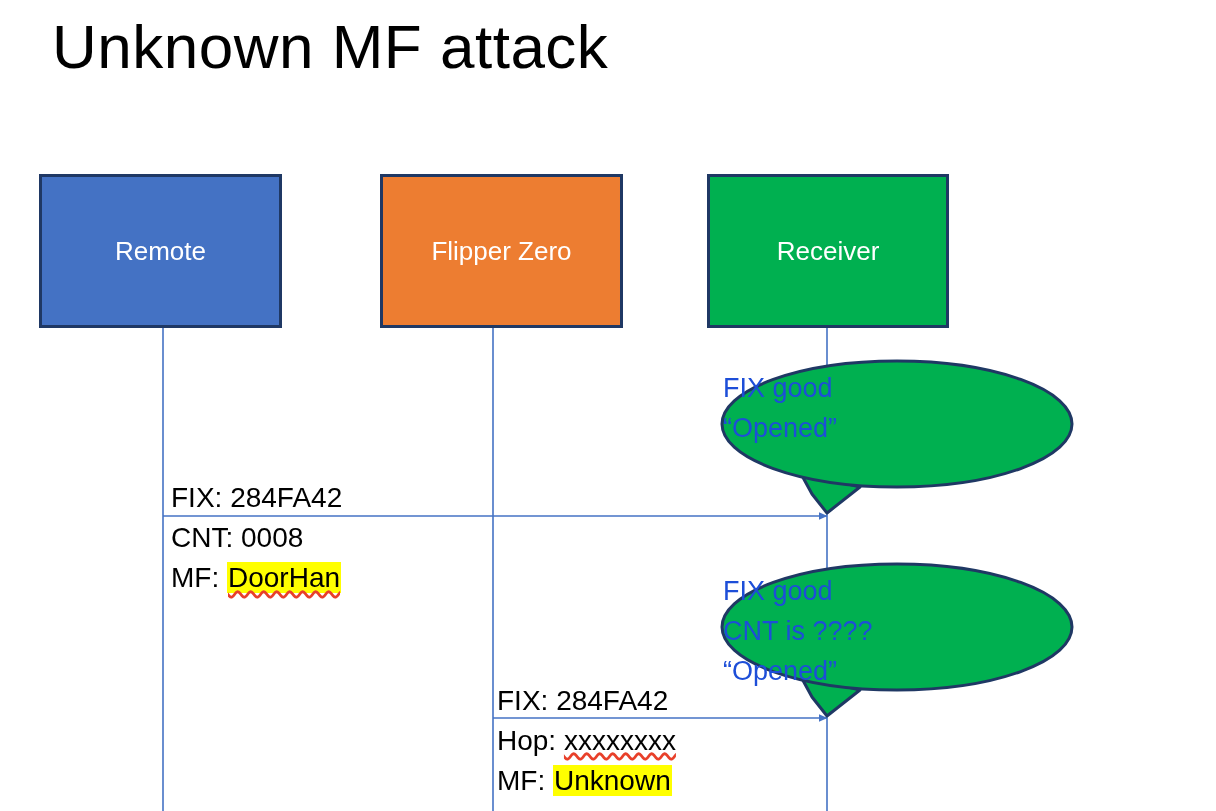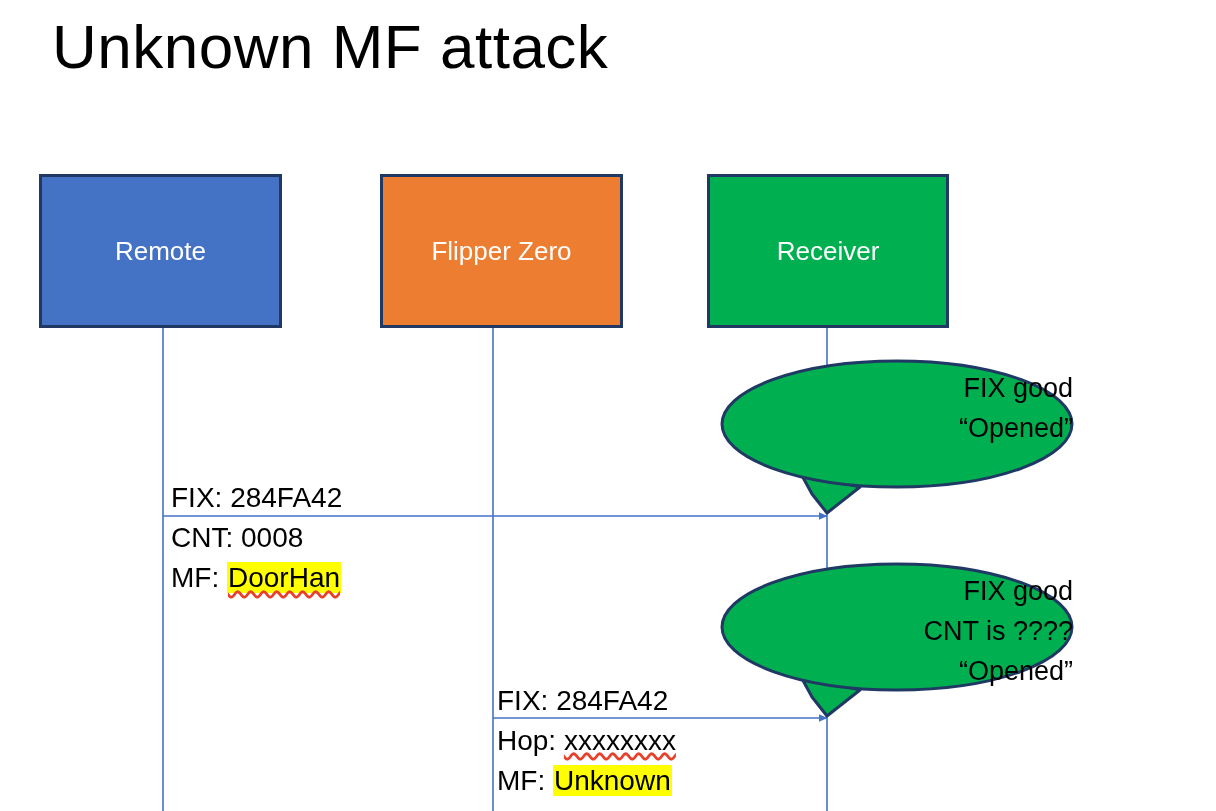--- a/index.html
+++ b/index.html
@@ -82,24 +82,24 @@
   }
   .spell-plain {
     text-decoration: underline wavy #E8402A;
     text-decoration-skip-ink: none;
     text-underline-offset: 2px;
   }
 
   
   .bubble-text {
     position: absolute;
-    color: #000000;
+    color: #1d4ed8;
     font-size: 27px;
     line-height: 40px;
-    text-align: right;
+    text-align: left;
     white-space: nowrap;
     pointer-events: none;
   }
   #bubble-1-text { left: 723px; top: 368px; width: 350px; }
   #bubble-2-text { left: 723px; top: 571px; width: 350px; }
 </style>
 </head>
 <body>
 
 <div id="slide-title">Unknown MF attack</div>

